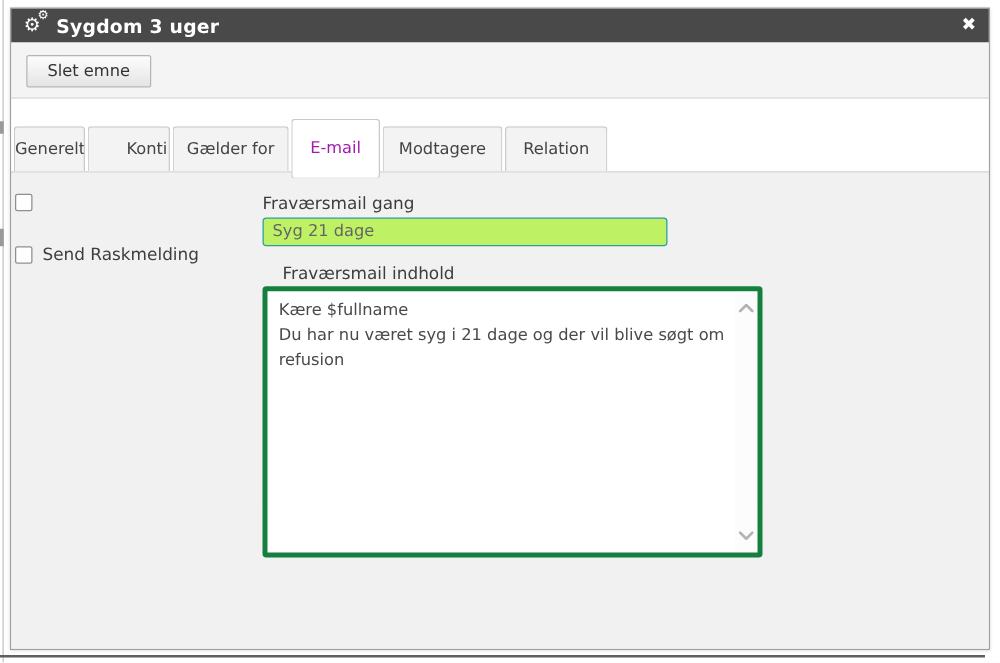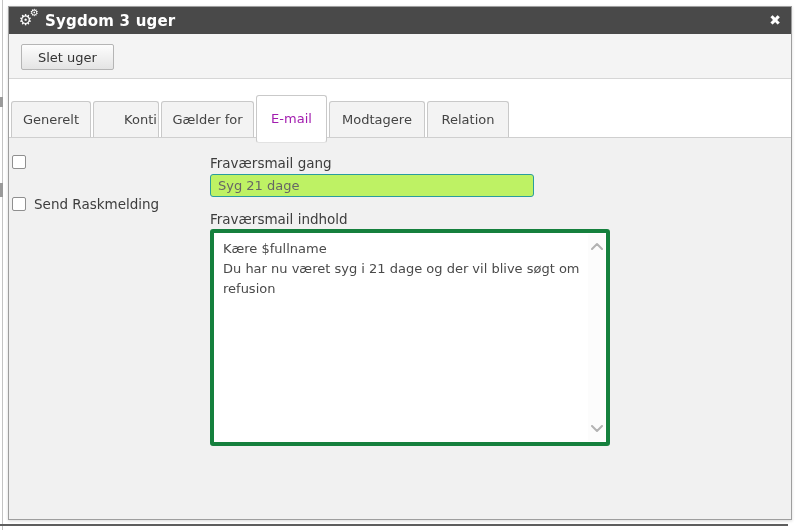--- a/index.html
+++ b/index.html
@@ -91,21 +91,21 @@
   }
   .tab.active {
     margin-top: 16px; height: 48px; line-height: 46px;
     background: #ffffff;
     border: 1px solid #c9c9c9;
     border-bottom: 1px solid #e2e2e2;
     border-radius: 3px;
     position: relative; z-index: 2;
     color: #a21caf;
   }
-  .tab-generelt  { width: 80px; }
+  .tab-generelt  { width: 57px; }
   .tab-konti     { width: 66px; padding-left: 29px; }
   .tab-gaelder   { width: 93px; }
   .tab-email     { width: 71px; }
   .tab-modtagere { width: 96px; }
   .tab-relation  { width: 82px; }
 
   
   .content { position: absolute; left: 0; top: 132px; right: 0; bottom: 0; background: #f1f1f1; }
 
   .chk-row {
@@ -120,21 +120,21 @@
     border: 1px solid #8f8f8f; border-radius: 2px;
     background: #ffffff; cursor: pointer;
   }
   .chk-label { font-size: 13.5px; color: #3d3d3d; }
 
   .field-label {
     position: absolute; left: 201px;
     font-size: 13.5px; color: #3d3d3d;
   }
   .label-subject { top: 16px; }
-  .label-body    { top: 72px; }
+  .label-body    { top: 72px; margin-left: 16px; }
 
   .subject-input {
     position: absolute; left: 201px; top: 35px;
     width: 324px; height: 23px;
     border: 1px solid #2a9d9e; border-radius: 3px;
     background: #bef264;
     padding: 0 7px;
     font-family: "DejaVu Sans", sans-serif;
     font-size: 13px; color: #666666;
     outline: none;
@@ -179,21 +179,21 @@
     <span class="cogs">
       <span class="cog-big">⚙</span>
       <span class="cog-small">⚙</span>
     </span>
     <span class="title-text">Sygdom 3 uger</span>
     <button class="close-btn">✖</button>
   </div>
 
   <div class="toolbar">
     <div class="btn-group">
-      <button class="tb-btn delete">Slet uger</button>
+      <button class="tb-btn delete">Slet emne</button>
     </div>
   </div>
 
   <div class="tabstrip">
     <div class="tabs">
       <div class="tab tab-generelt">Generelt</div>
       <div class="tab tab-konti">Konti</div>
       <div class="tab tab-gaelder">Gælder for</div>
       <div class="tab tab-email active">E-mail</div>
       <div class="tab tab-modtagere">Modtagere</div>

